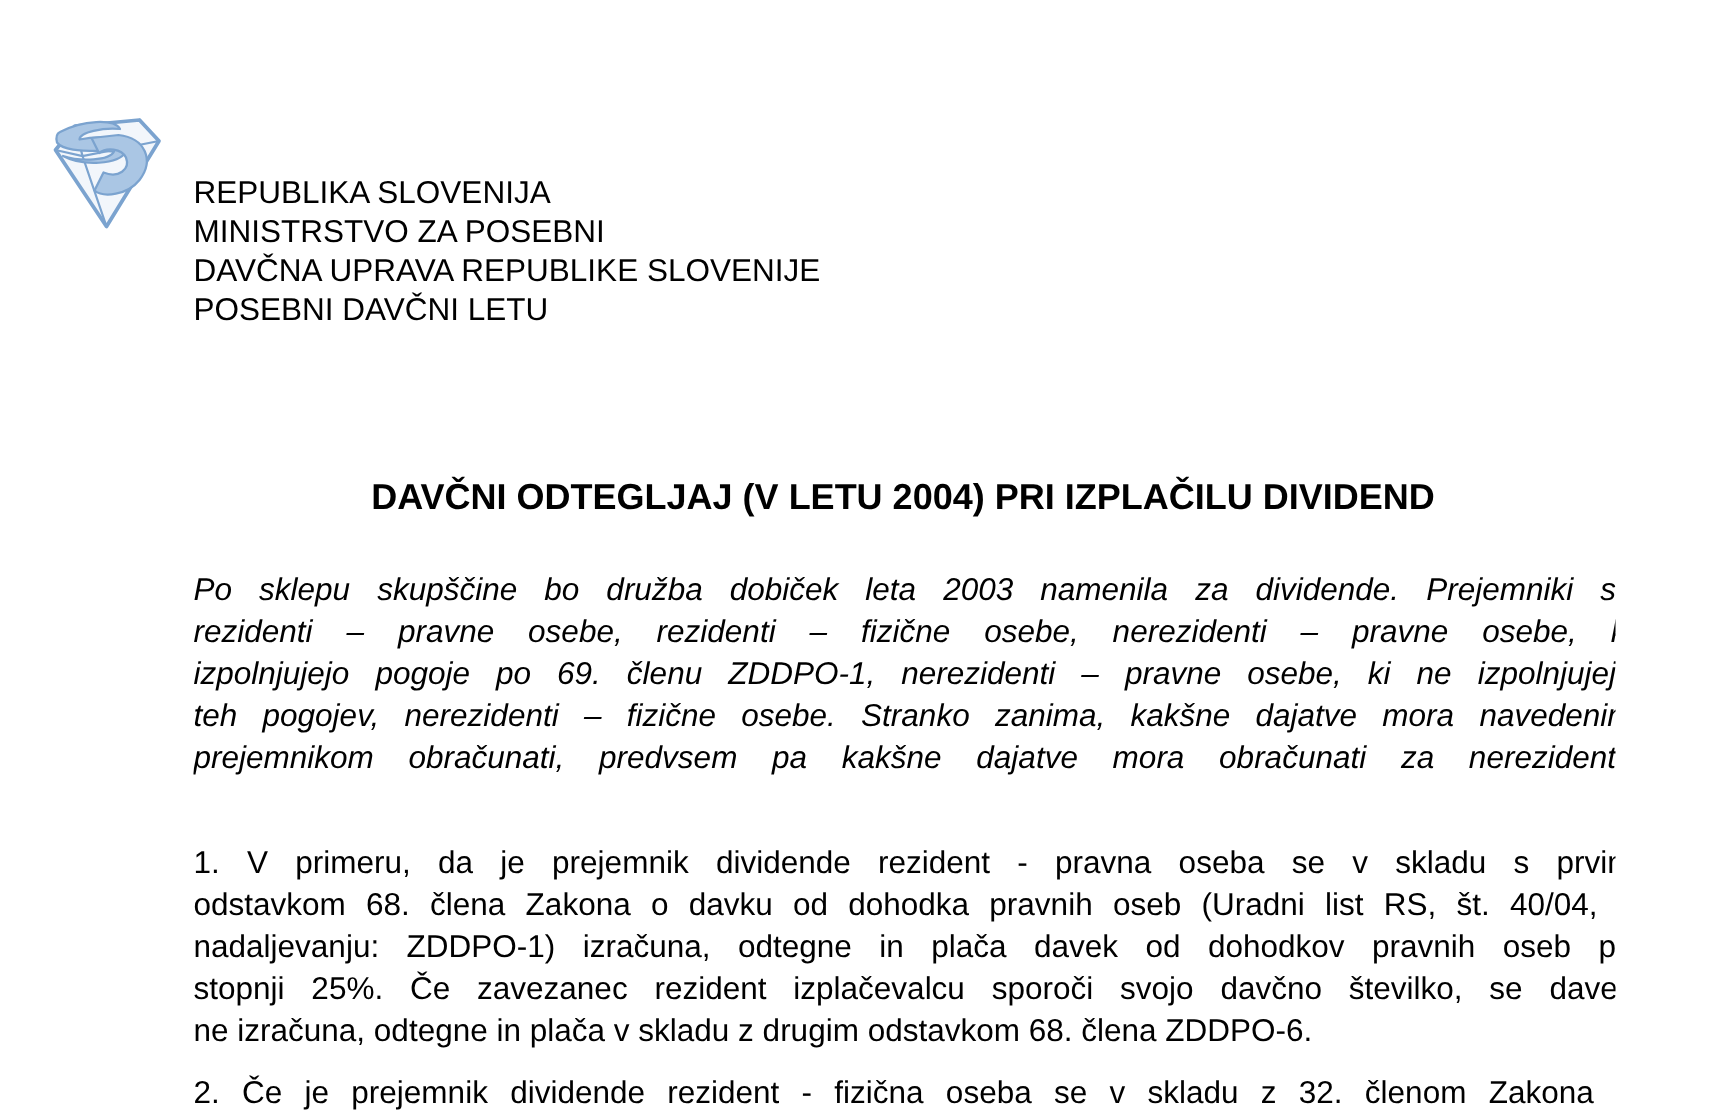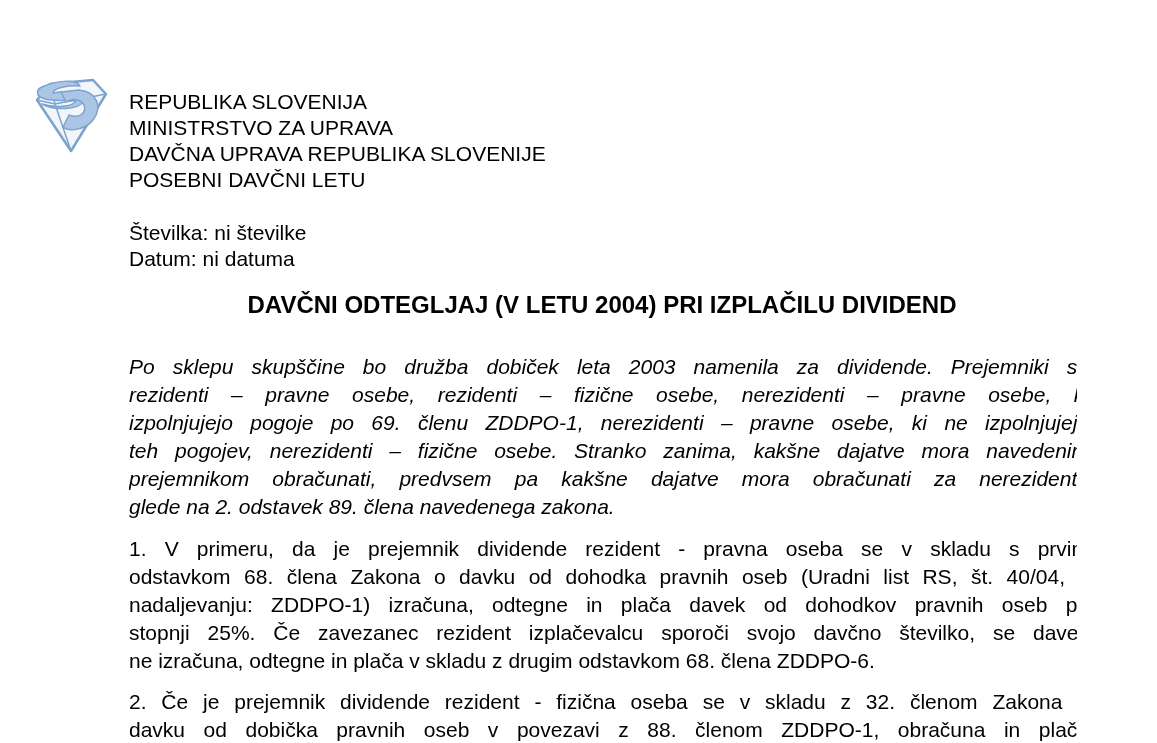--- a/index.html
+++ b/index.html
@@ -14,21 +14,21 @@
   .logo {
     position:absolute; left:27px; top:77px;
     width:84px; height:77px;
   }
   
   .clip {
     position:absolute; left:129px; top:0;
     width:948px; height:743px;
     overflow:hidden;
   }
-  .blk { position:absolute; left:0; }
+  .blk { position:absolute; left:0;margin-top:27px; }
   .agency { top:89px;  font-size:21px; line-height:26px; white-space:nowrap; }
   .refs   { top:220px; font-size:21px; line-height:26px; white-space:nowrap; }
   .doc-title {
     top:289px; width:946px;
     font-size:24px; font-weight:700;
     line-height:31px; text-align:center;
   }
   .para { width:960px; font-size:21px; line-height:28px; }
   .intro { top:353px; font-style:italic; }
   .p1 { top:535px; }
@@ -45,39 +45,34 @@
     <path d="M10 23 L28 27 L79 17 M28 27 L23 7 M28 27 L44 74" fill="none" stroke="#7ba3cf" stroke-width="1.5"></path>
     <path d="M13 11 C28 3 49 2 53 9 C42 8 26 11 26 16 C42 13 58 15 57 24 C52 33 28 34 15 27 C27 31 46 30 49 24 C36 23 16 25 11 18 C10 14 11 12 13 11 Z" fill="#aac6e4" stroke="#7ba3cf" stroke-width="1.5" stroke-linejoin="round"></path>
     <path d="M34 15 L52 13 C70 15 76 30 66 43 C58 53 42 55 36 50 L42 38 C52 42 60 36 57 28 C54 22 44 21 39 25 Z" fill="#aac6e4" stroke="#7ba3cf" stroke-width="1.5" stroke-linejoin="round"></path>
   </svg>
 </div>
 
 <div class="clip">
 
   <div class="blk agency">
     <div class="line l">REPUBLIKA SLOVENIJA</div>
-    <div class="line l">MINISTRSTVO ZA UPRAVA</div>
-    <div class="line l">DAVČNA UPRAVA REPUBLIKA SLOVENIJE</div>
+    <div class="line l">MINISTRSTVO ZA POSEBNI</div>
+    <div class="line l">DAVČNA UPRAVA REPUBLIKE SLOVENIJE</div>
     <div class="line l">POSEBNI DAVČNI LETU</div>
   </div>
 
-  <div class="blk refs">
-    <div class="line l">Številka: ni številke</div>
-    <div class="line l">Datum: ni datuma</div>
-  </div>
 
   <div class="blk doc-title">DAVČNI ODTEGLJAJ (V LETU 2004) PRI IZPLAČILU DIVIDEND</div>
 
   <div class="blk para intro">
     <div class="line j">Po sklepu skupščine bo družba dobiček leta 2003 namenila za dividende. Prejemniki so</div>
     <div class="line j">rezidenti – pravne osebe, rezidenti – fizične osebe, nerezidenti – pravne osebe, ki</div>
     <div class="line j">izpolnjujejo pogoje po 69. členu ZDDPO-1, nerezidenti – pravne osebe, ki ne izpolnjujejo</div>
     <div class="line j">teh pogojev, nerezidenti – fizične osebe. Stranko zanima, kakšne dajatve mora navedenim</div>
     <div class="line j">prejemnikom obračunati, predvsem pa kakšne dajatve mora obračunati za nerezidente</div>
-    <div class="line l">glede na 2. odstavek 89. člena navedenega zakona.</div>
   </div>
 
   <div class="blk para p1">
     <div class="line j">1. V primeru, da je prejemnik dividende rezident - pravna oseba se v skladu s prvim</div>
     <div class="line j">odstavkom 68. člena Zakona o davku od dohodka pravnih oseb (Uradni list RS, št. 40/04, v</div>
     <div class="line j">nadaljevanju: ZDDPO-1) izračuna, odtegne in plača davek od dohodkov pravnih oseb po</div>
     <div class="line j">stopnji 25%. Če zavezanec rezident izplačevalcu sporoči svojo davčno številko, se davek</div>
     <div class="line l">ne izračuna, odtegne in plača v skladu z drugim odstavkom 68. člena ZDDPO-6.</div>
   </div>
 

